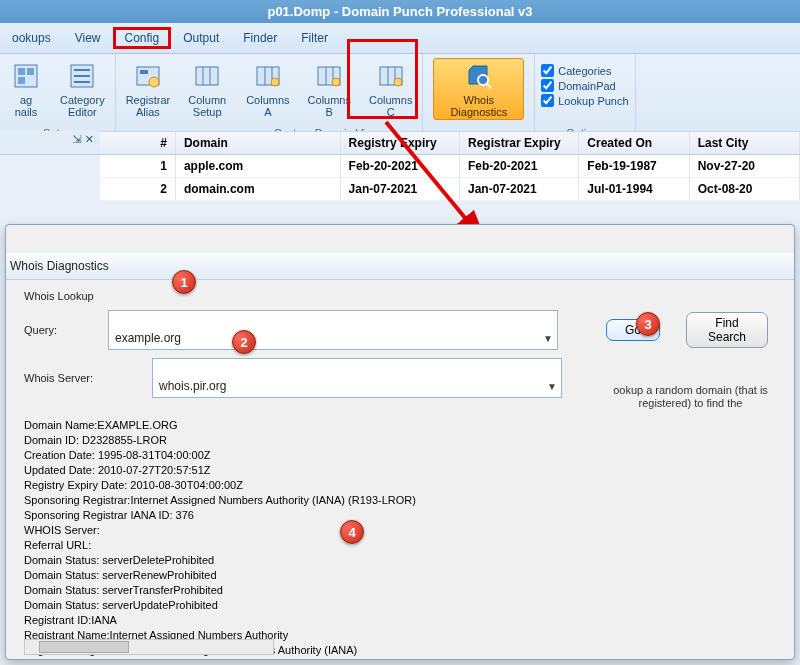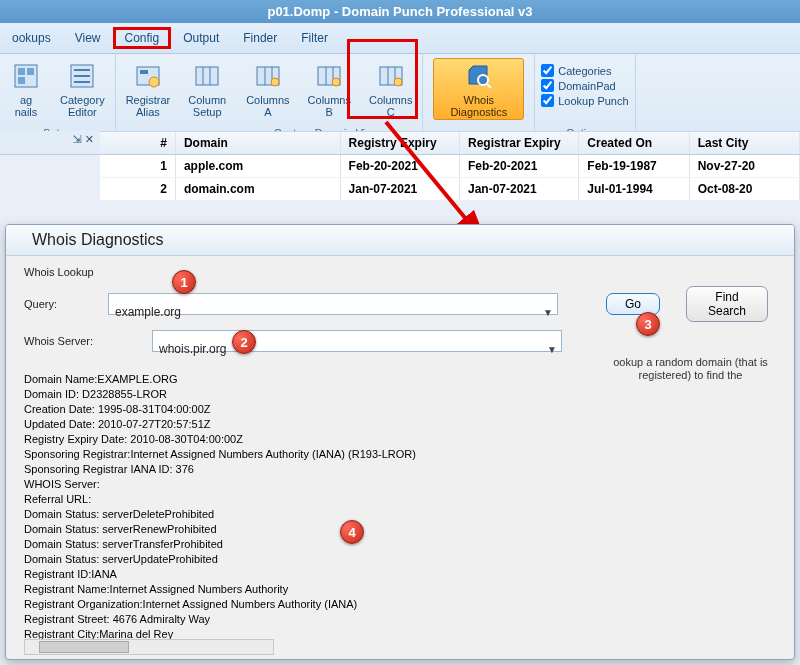--- a/index.html
+++ b/index.html
@@ -170,23 +170,24 @@
     height: 436px;
     background: #f0f0f0;
     border: 1px solid #8aa4c0;
     box-shadow: 0 4px 12px rgba(0,0,0,0.25);
     border-radius: 4px;
     overflow: hidden;
   }
   .dlg-title {
     background: linear-gradient(#f9fbfd, #e2ecf5);
     border-bottom: 1px solid #c2d2e2;
-    padding: 6px 26px;
-    font-size: 16px;
+    padding: 6px 4px;
+    font-size: 12px;
     color: #222;
+    margin-top: 28px;
   }
   .dlg-body {
     padding: 10px 18px;
   }
   .groupbox {
     border: none;
     padding: 0 0 6px 0;
     margin-bottom: 6px;
   }
   .grouplabel {
@@ -204,21 +205,21 @@
   .formrow label {
     font-size: 11px;
     color: #222;
   }
   .combo {
     display: flex;
     align-items: center;
     justify-content: space-between;
     background: #fff;
     border: 1px solid #9db6cf;
-    height: 22px;
+    height: 40px;
     padding: 16px 4px 0 6px;
     font-size: 12px;
   }
   .combo .arrow { font-size: 10px; color: #444; }
   .btn {
     background: linear-gradient(#fdfdfd, #e4e4e4);
     border: 1px solid #8c9db0;
     border-radius: 7px;
     padding: 3px 12px;
     font-size: 12px;

